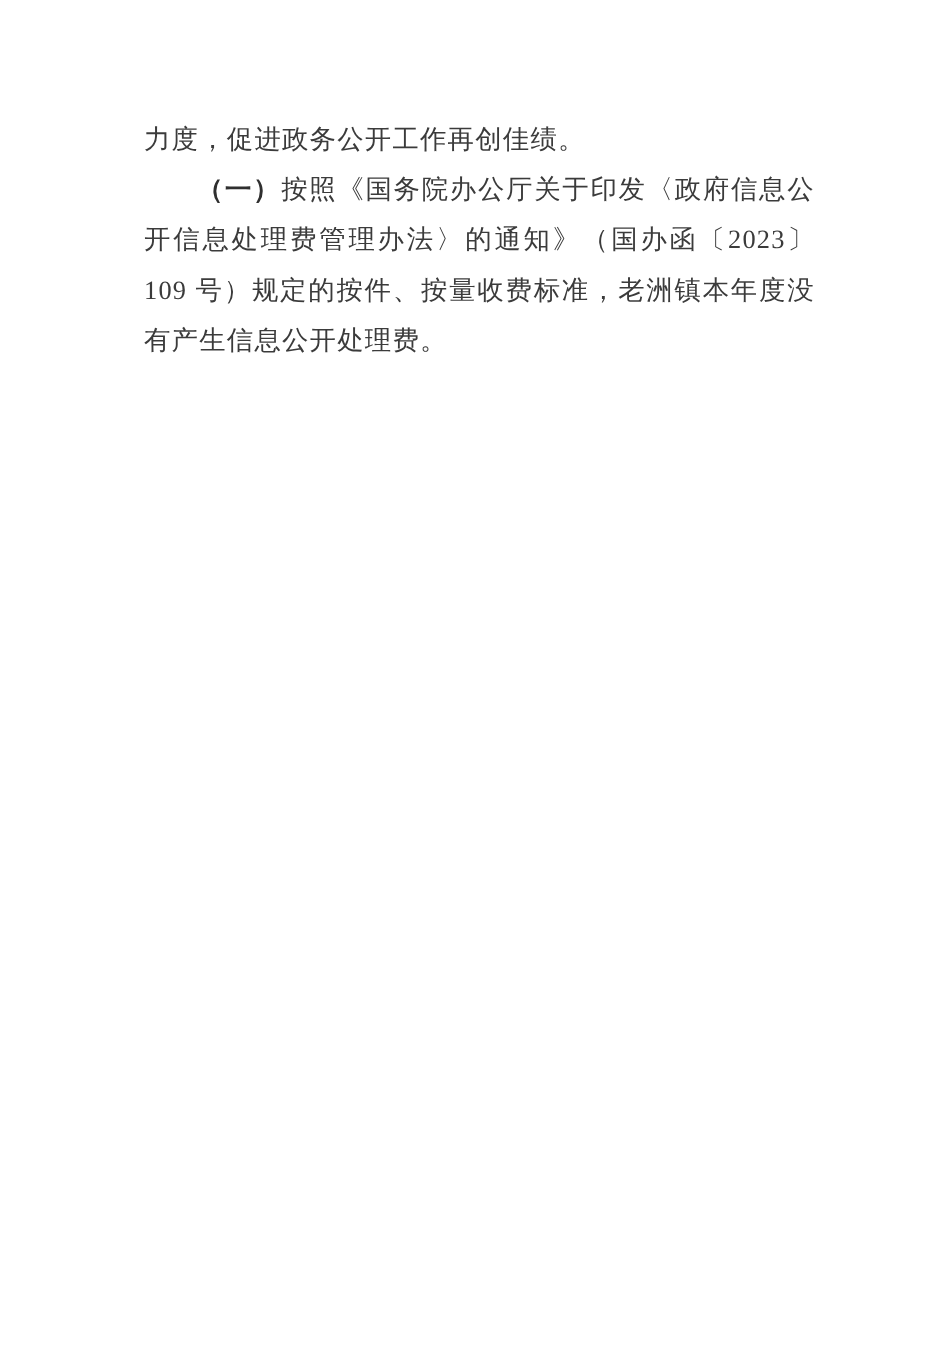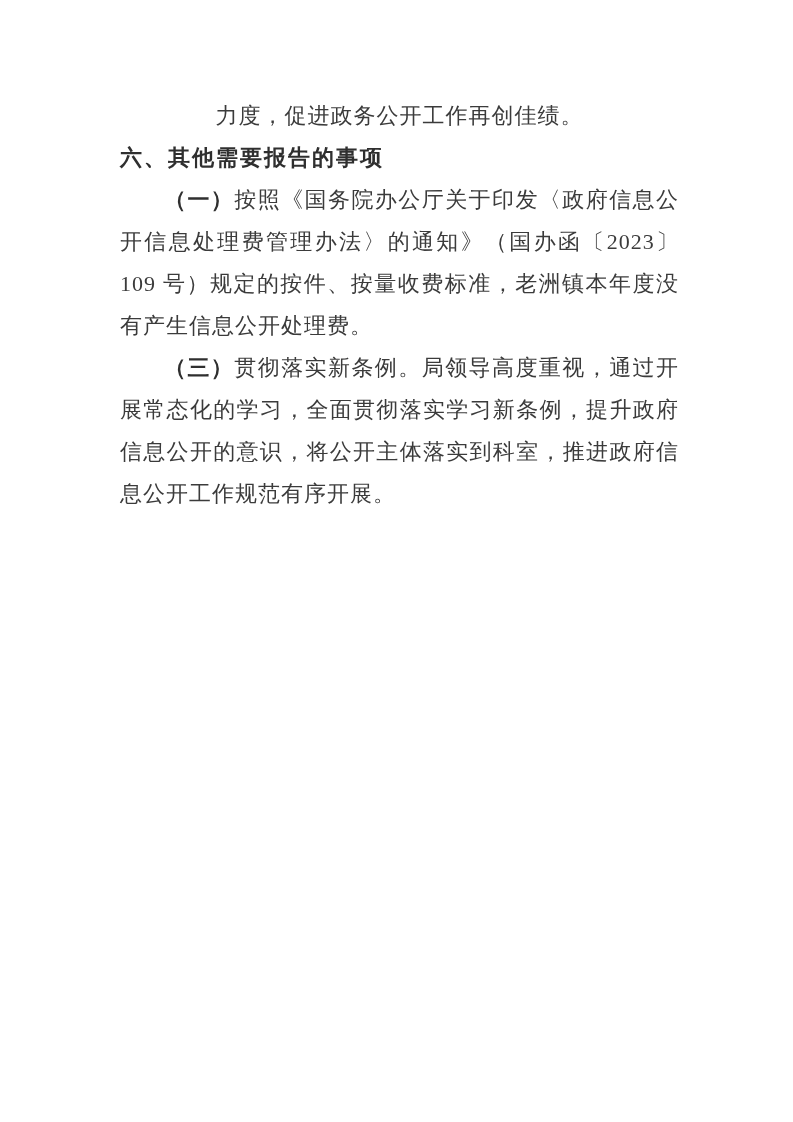--- a/index.html
+++ b/index.html
@@ -23,21 +23,21 @@
     width: 559px;
     font-size: 22px;
     line-height: 42px;
     letter-spacing: 1px;
   }
   .content p, .content h2 {
     margin: 0;
     padding: 0;
   }
   .continued-line {
-    text-align: center;
+    text-align: left;
   }
   .section-heading {
     font-size: 22px;
     font-weight: 700;
     color: #2f2f2f;
     letter-spacing: 2px;
     line-height: 42px;
     font-family: "Liberation Sans", "DejaVu Sans", sans-serif;
   }
   .para {
@@ -50,22 +50,20 @@
   }
 </style>
 </head>
 <body>
 
 <div class="page">
   <div class="content">
 
     <p class="continued-line">力度，促进政务公开工作再创佳绩。</p>
 
-    <h2 class="section-heading">六、其他需要报告的事项</h2>
 
     <p class="para"><span class="num">（一）</span><span>按照《国务院办公厅关于印发〈政府信息公开信息处理费管理办法〉的通知》（国办函〔2023〕109 号）规定的按件、按量收费标准，老洲镇本年度没有产生信息公开处理费。</span></p>
 
 
-    <p class="para"><span class="num">（三）</span><span>贯彻落实新条例。局领导高度重视，通过开展常态化的学习，全面贯彻落实学习新条例，提升政府信息公开的意识，将公开主体落实到科室，推进政府信息公开工作规范有序开展。</span></p>
 
 
   </div>
 </div>
 
 </body></html>

